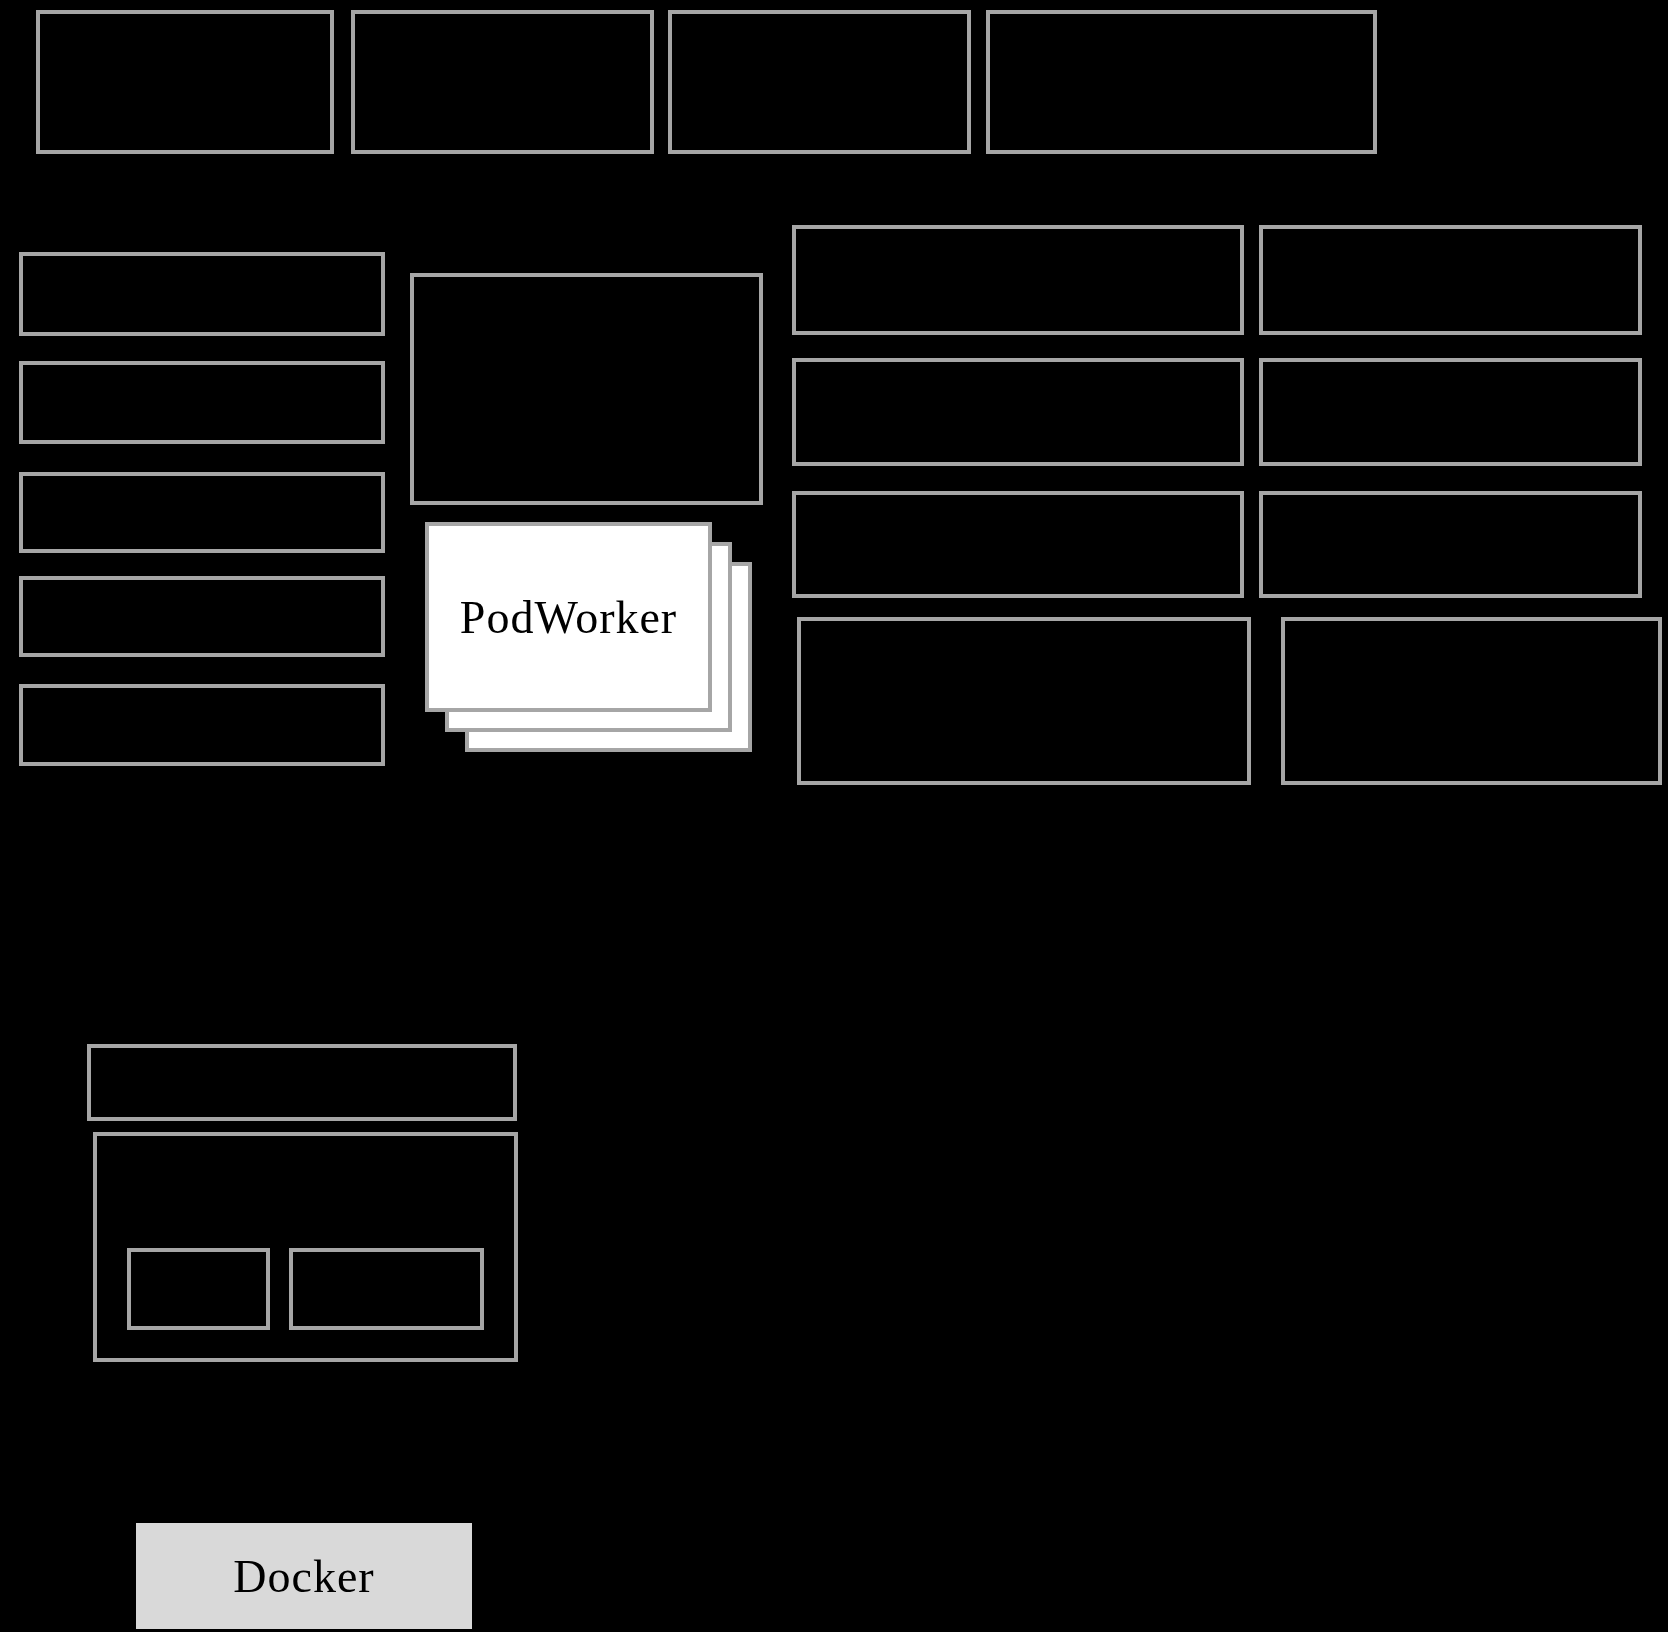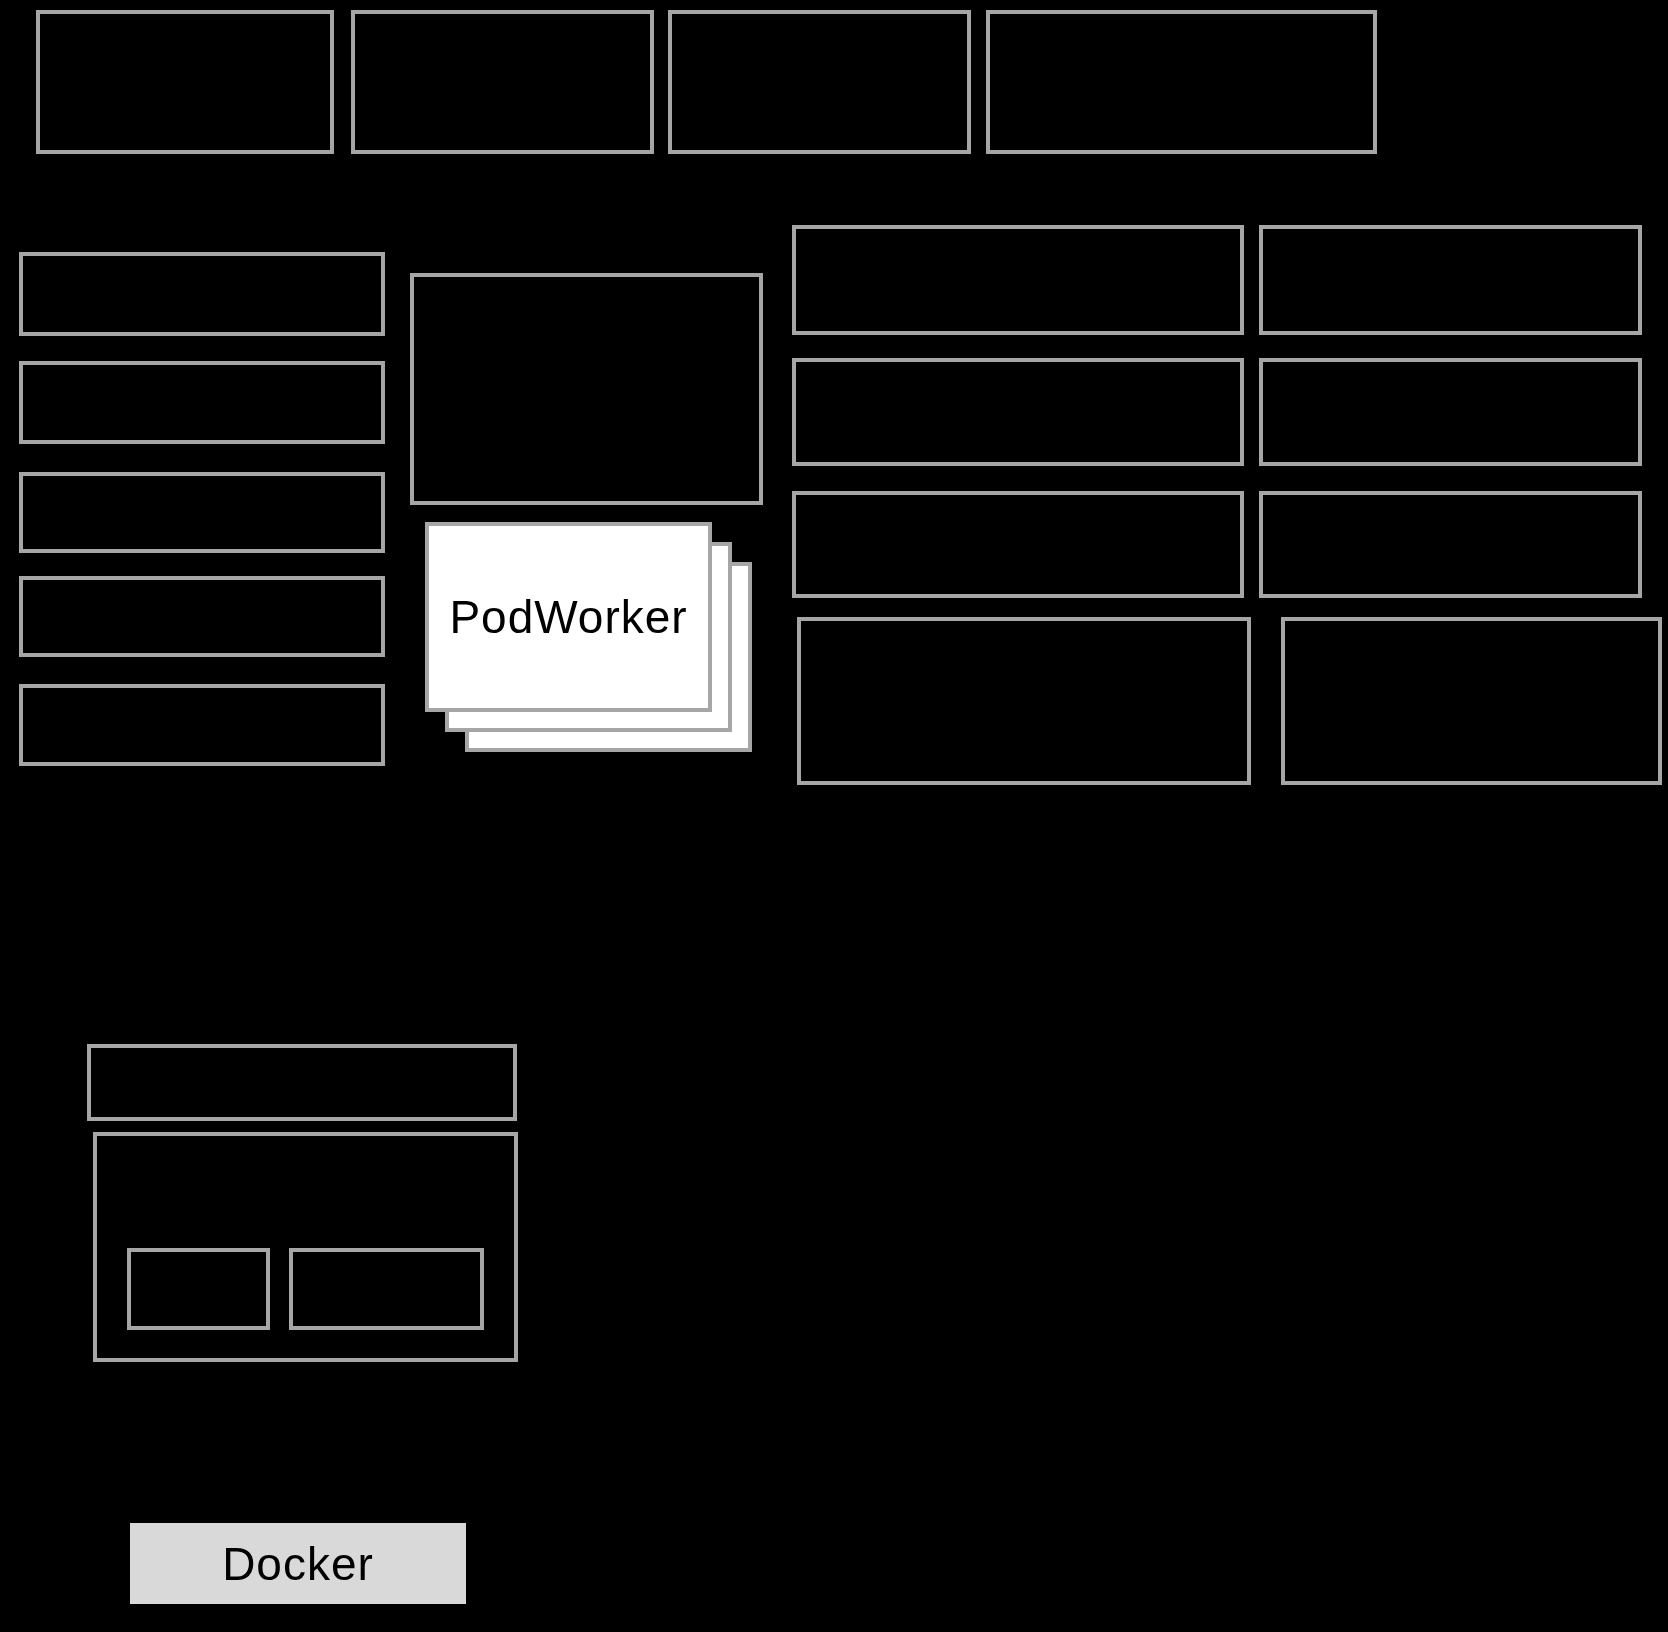--- a/index.html
+++ b/index.html
@@ -2,21 +2,21 @@
 <html style="--bg: #000000; --border: #a6a6a6; --box-fill: #000000; --card-fill: #ffffff; --runtime-fill: #d9d9d9; --text: #000000;"><head>
 <meta charset="utf-8">
 <style>
   :root{
     --bg:#000000; --border:#a6a6a6; --box-fill:#000000;
     --card-fill:#ffffff; --runtime-fill:#d9d9d9; --text:#000000;
   }
   html,body{margin:0;padding:0;background:var(--bg);}
   #canvas{
     position:relative;width:1668px;height:1632px;background:var(--bg);
-    overflow:hidden;font-family:Liberation Sans, sans-serif;
+    overflow:hidden;font-family:Liberation Serif, serif;
   }
   .box{
     position:absolute;background:var(--box-fill);
     border:4px solid var(--border);box-sizing:border-box;
   }
   .card{
     position:absolute;background:var(--card-fill);
     border:4px solid var(--border);box-sizing:border-box;
     display:flex;align-items:center;justify-content:center;
   }
@@ -65,17 +65,17 @@
   <div class="box" style="left:1259px;top:491px;width:383px;height:107px"></div>
 
   <div class="box" style="left:797px;top:617px;width:454px;height:168px"></div>
   <div class="box" style="left:1281px;top:617px;width:381px;height:168px"></div>
 
   <div class="box" style="left:87px;top:1044px;width:430px;height:77px"></div>
   <div class="box" style="left:93px;top:1132px;width:425px;height:230px"></div>
   <div class="box" style="left:127px;top:1248px;width:143px;height:82px"></div>
   <div class="box" style="left:289px;top:1248px;width:195px;height:82px"></div>
 
-  <div class="runtime" style="left:130px;top:1523px;width:336px;height:81px">
+  <div class="runtime" style="left:136px;top:1523px;width:336px;height:106px">
     <span class="lbl">Docker</span>
   </div>
 
 </div>
 
 </body></html>

